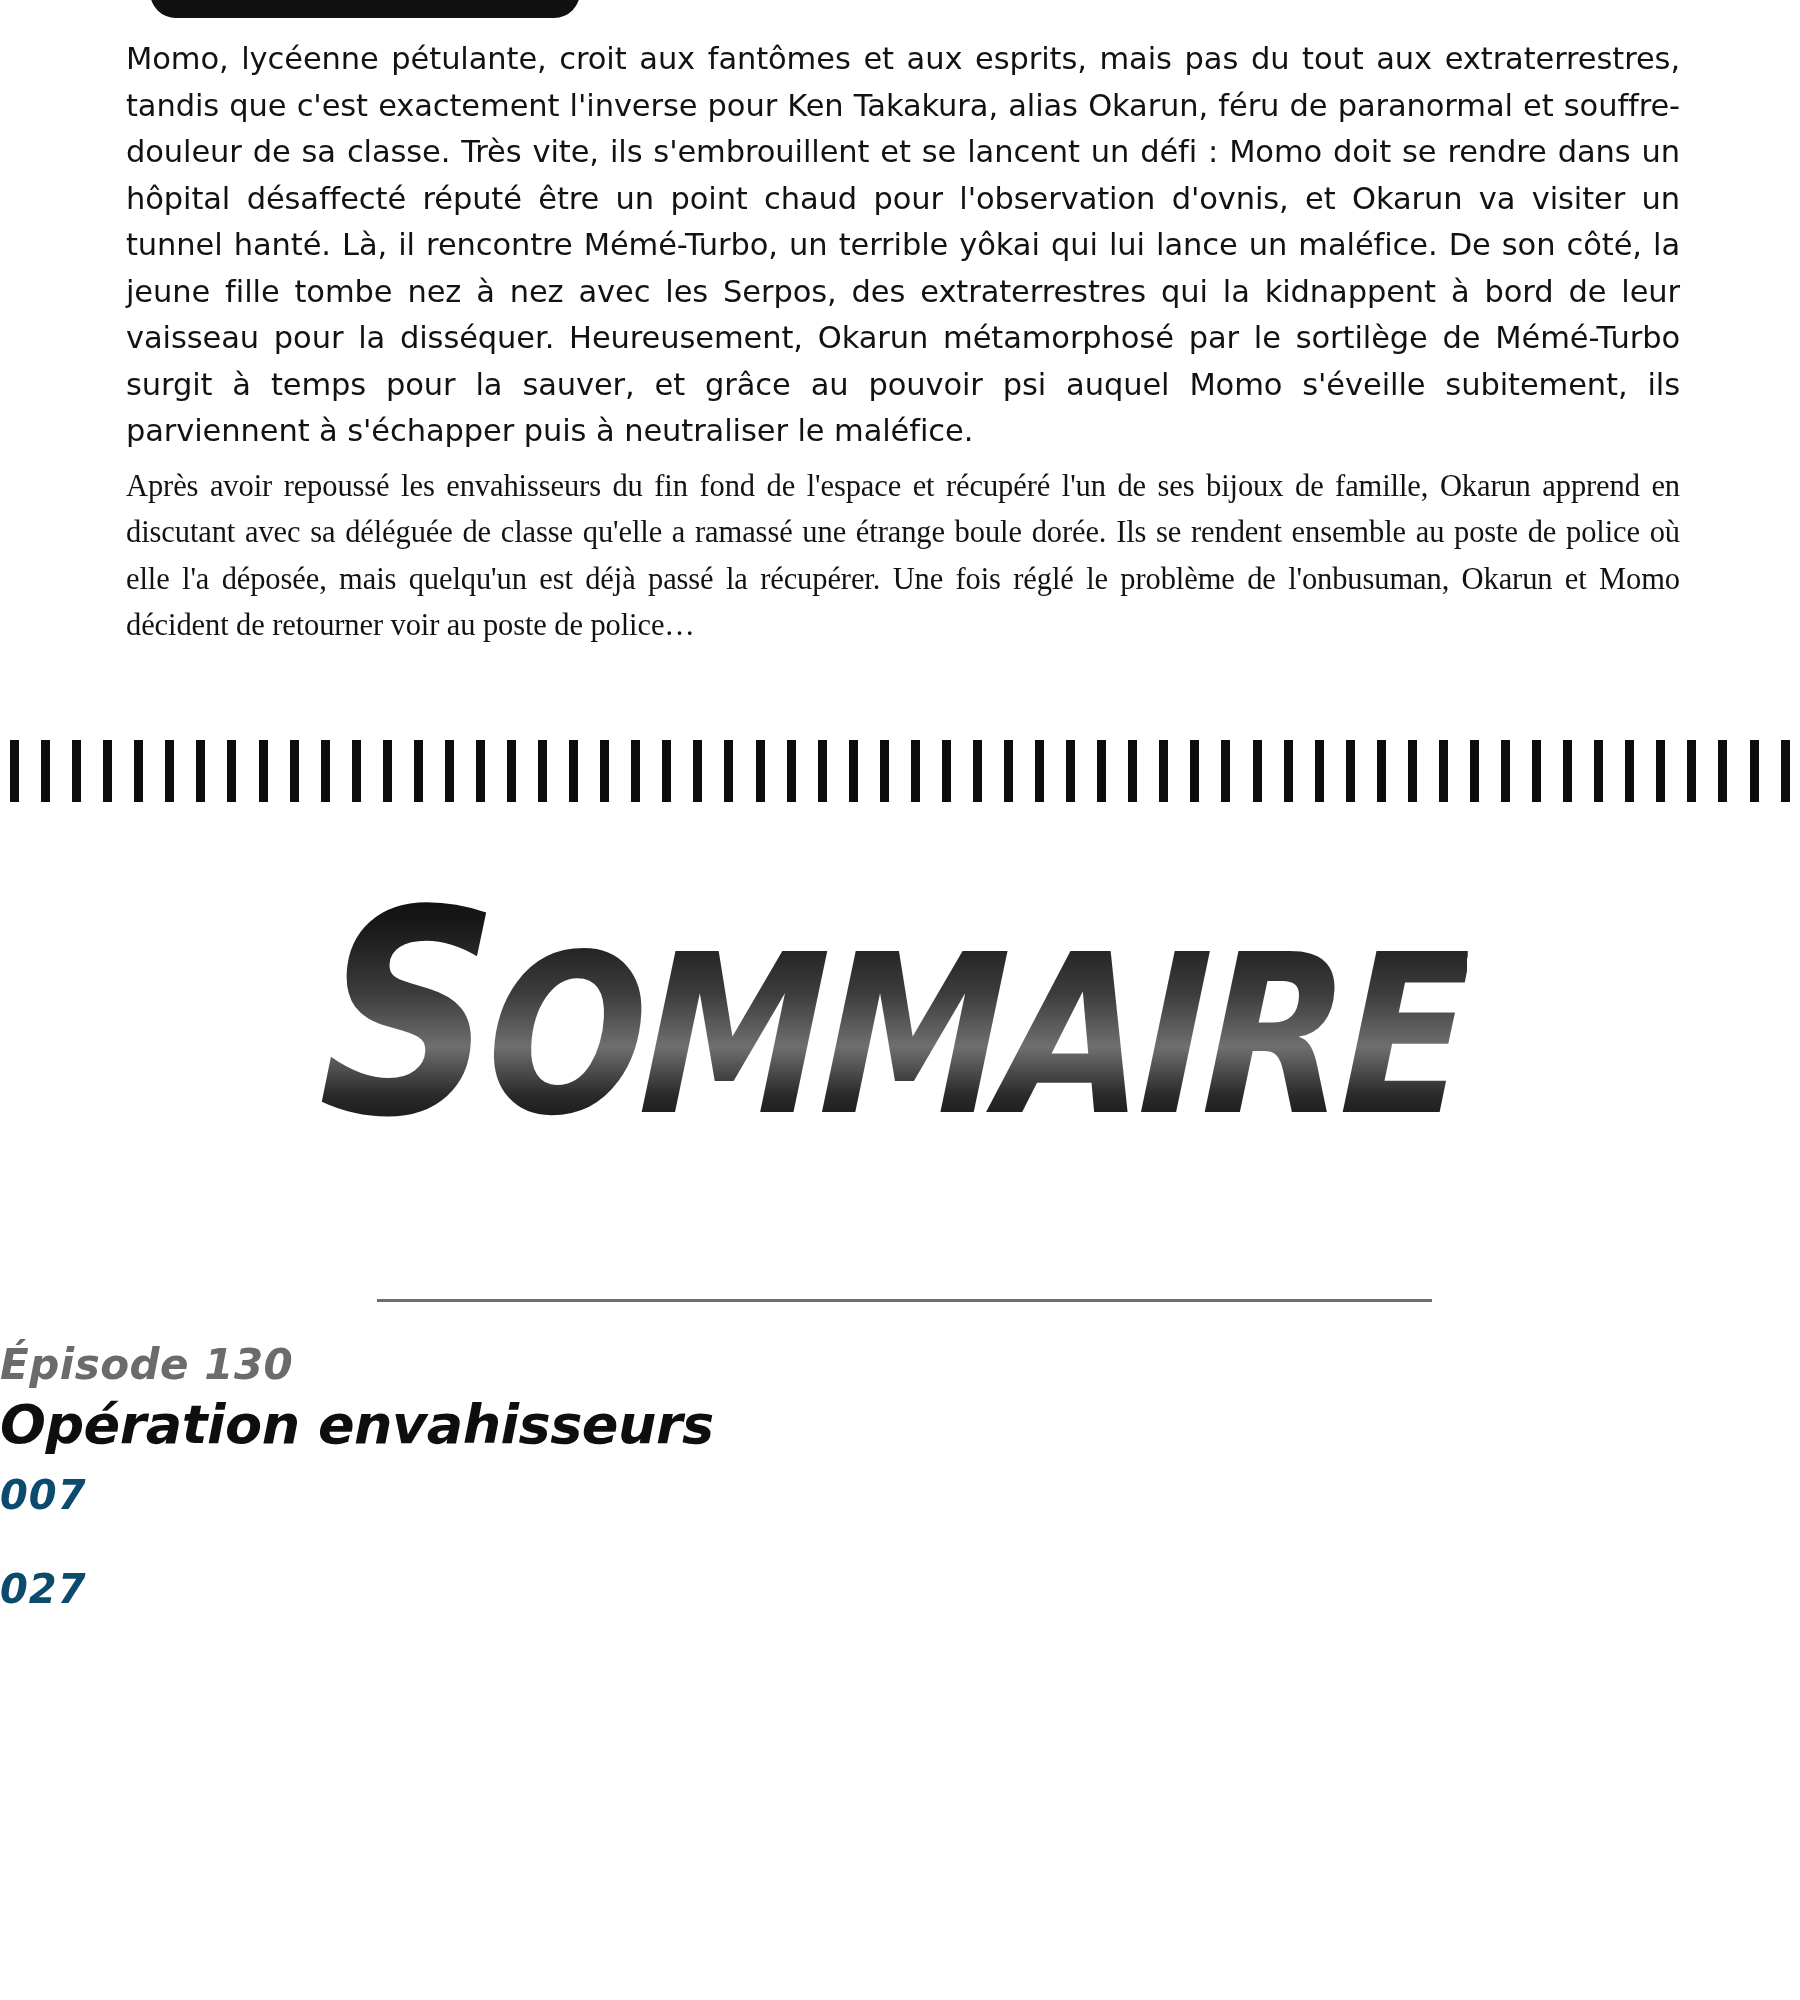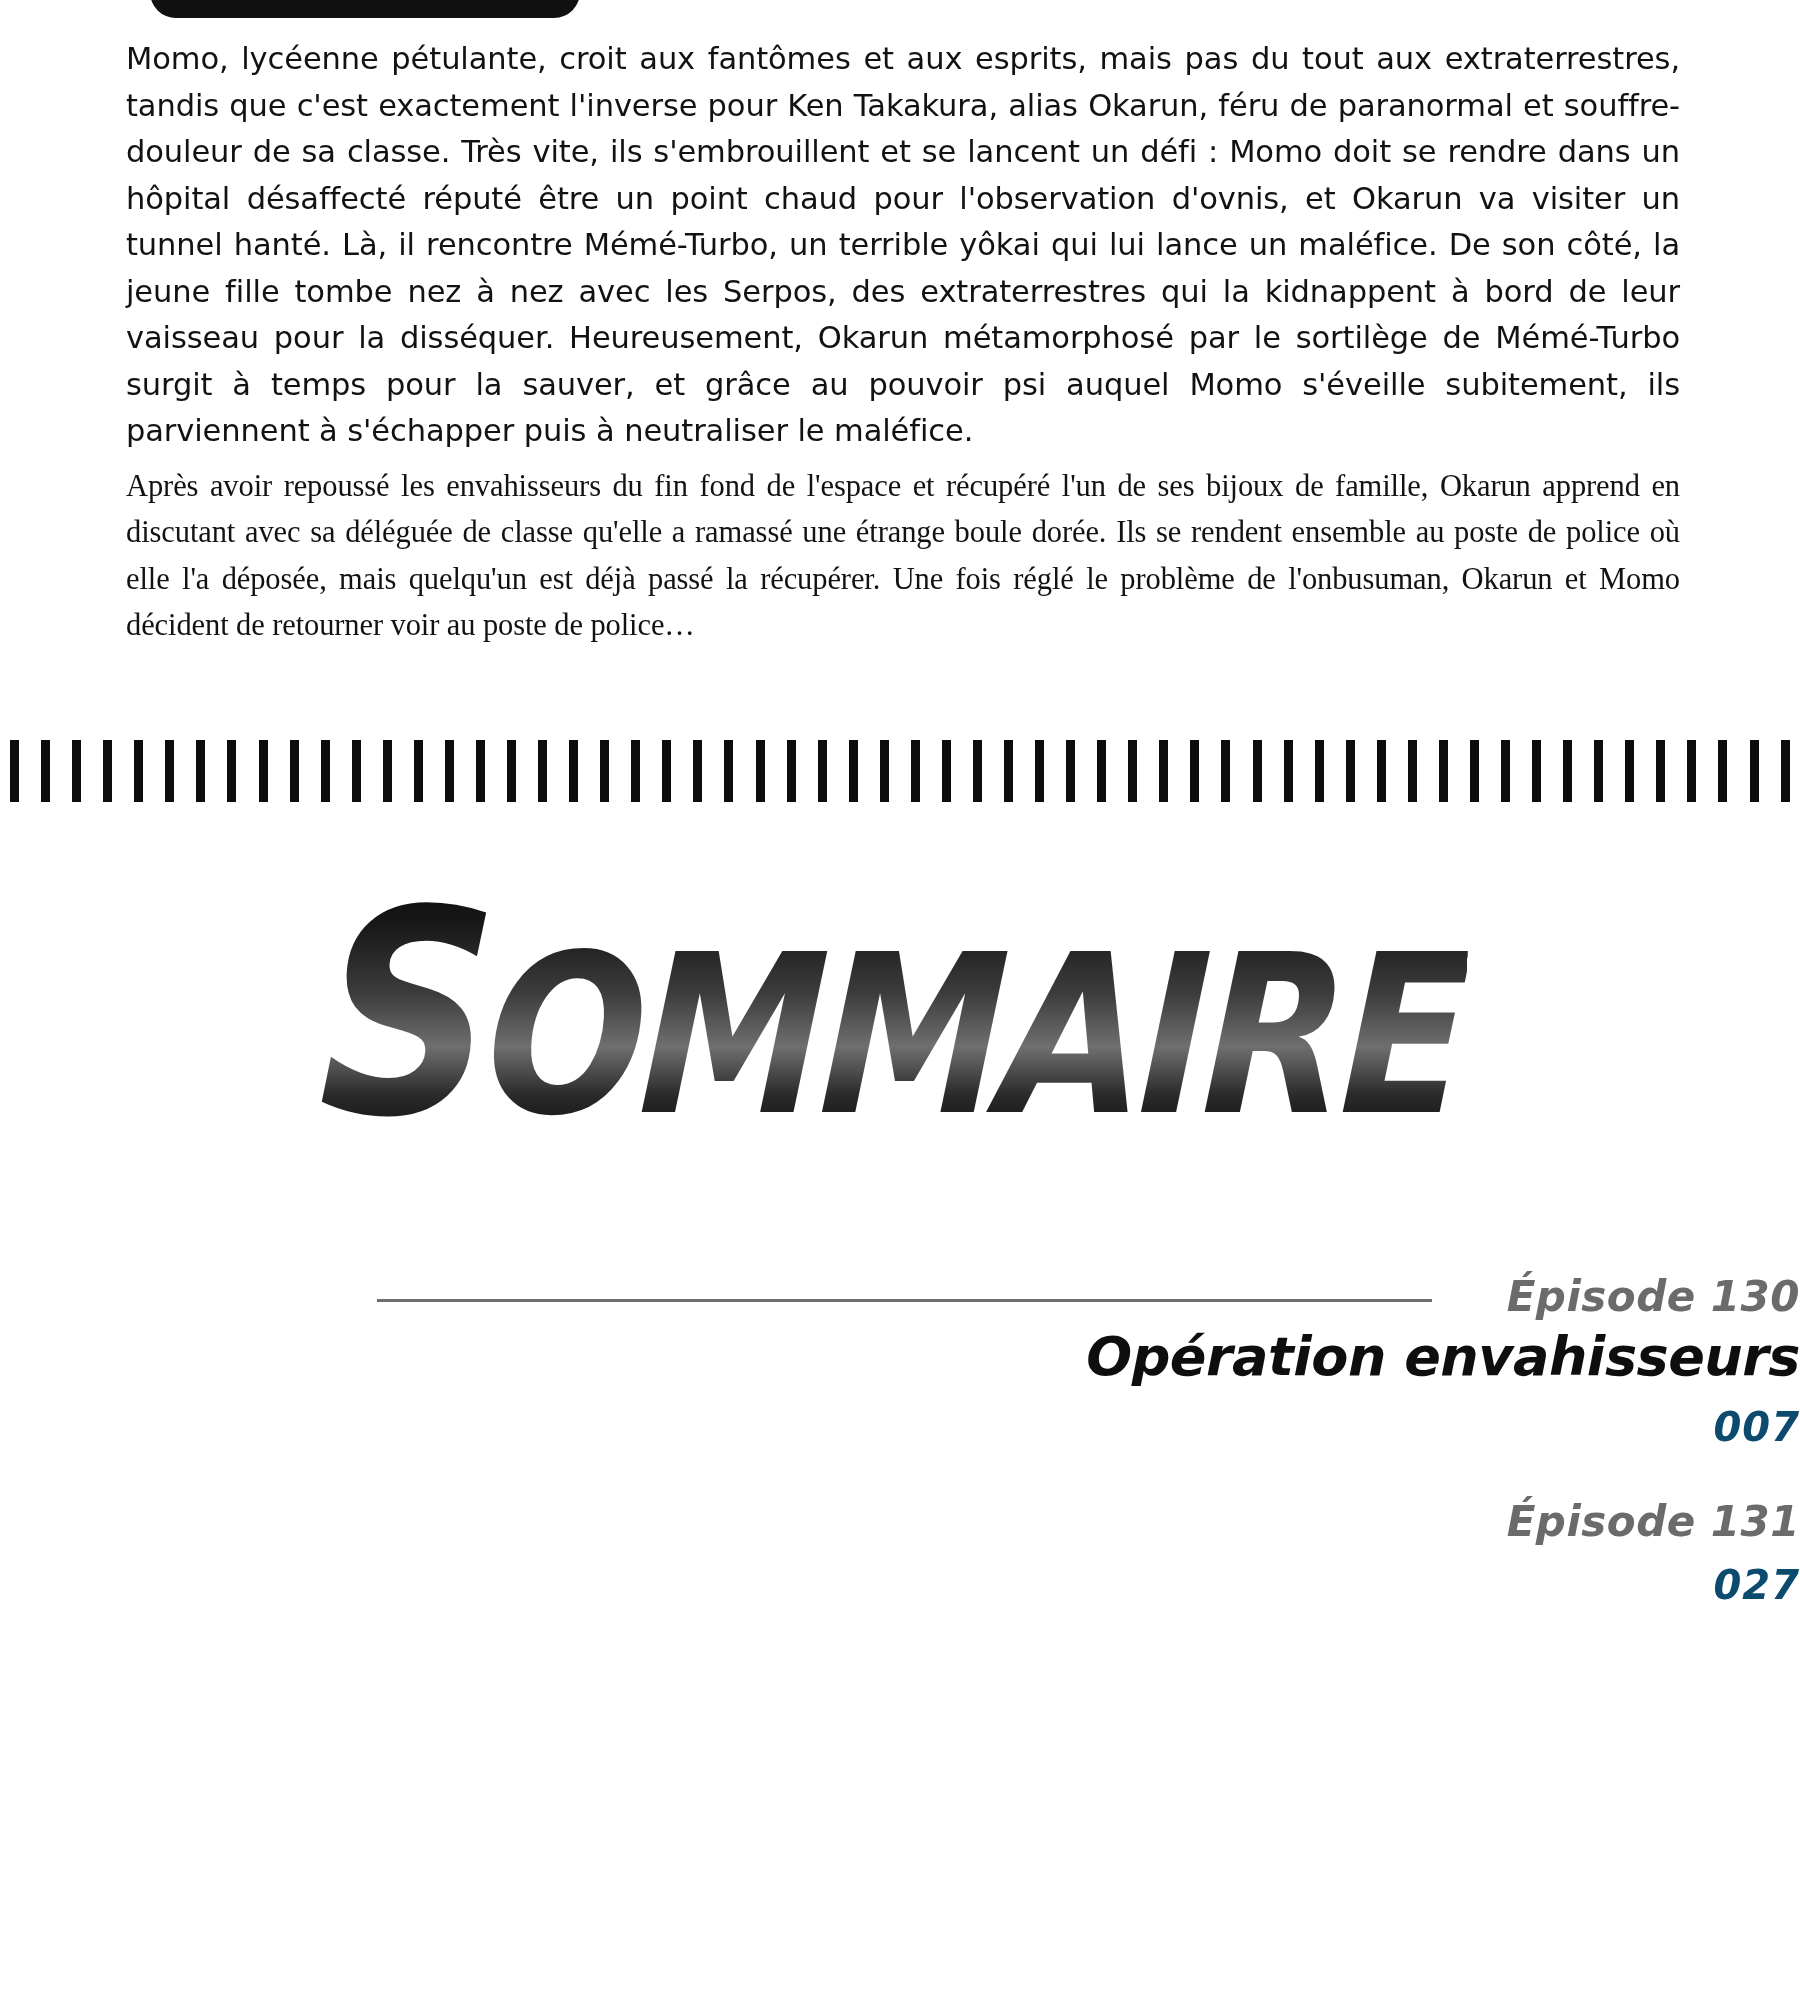--- a/index.html
+++ b/index.html
@@ -102,24 +102,24 @@
     top: 1299px;
     left: 377px;
     width: 1055px;
     height: 3px;
     background: #6e6e6e;
   }
 
   
   .toc {
     position: absolute;
-    top: 1272px;
+    top: 1340px;
     left: 0;
     width: 1800px;
-    text-align: right;
+    text-align: left;
   }
   .toc-entry {
     margin-bottom: 46px;
   }
   .toc-ep {
     font-family: "DejaVu Sans", sans-serif;
     font-style: italic;
     font-weight: bold;
     font-size: 42px;
     color: #6b6b6b;
@@ -225,20 +225,19 @@
 
 <div class="toc">
 
   <div class="toc-entry">
     <div class="toc-ep">Épisode 130</div>
     <div class="toc-name">Opération envahisseurs</div>
     <div class="toc-page">007</div>
   </div>
 
   <div class="toc-entry">
-    <div class="toc-ep">Épisode 131</div>
     <div class="toc-page">027</div>
   </div>
 
   <div class="toc-entry">
   </div>
 
 </div>
 
 </body></html>

